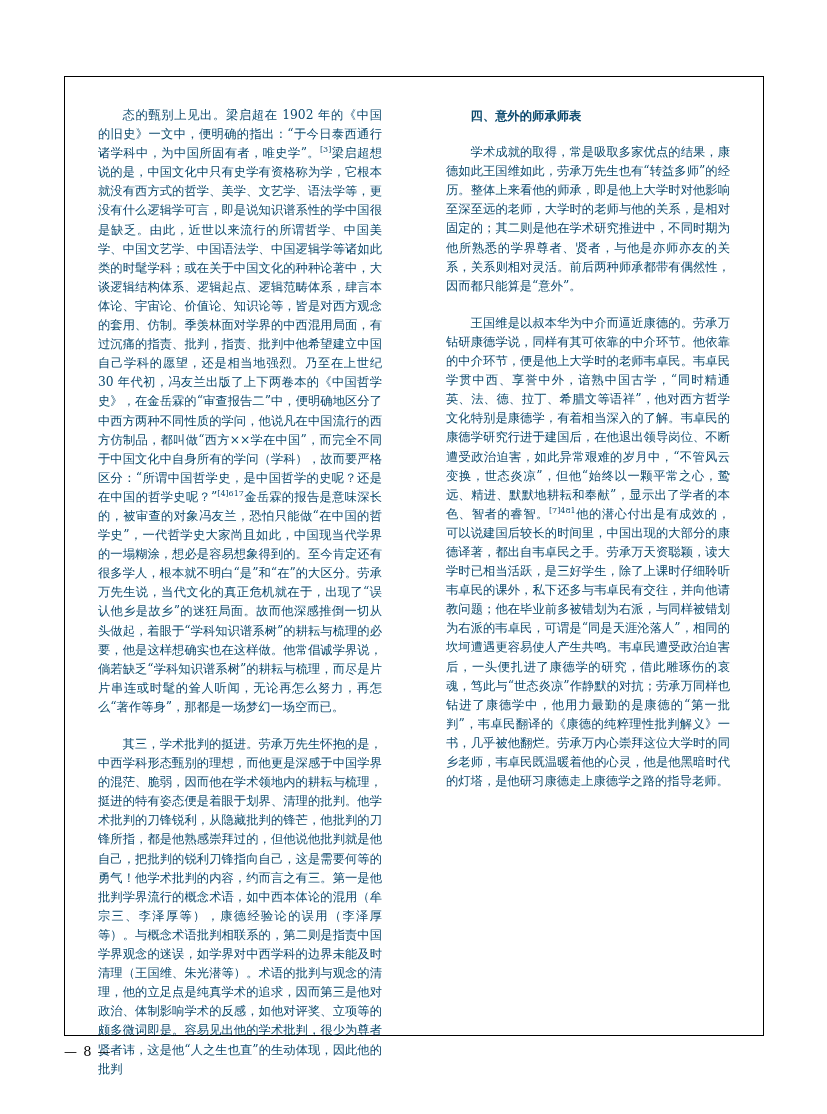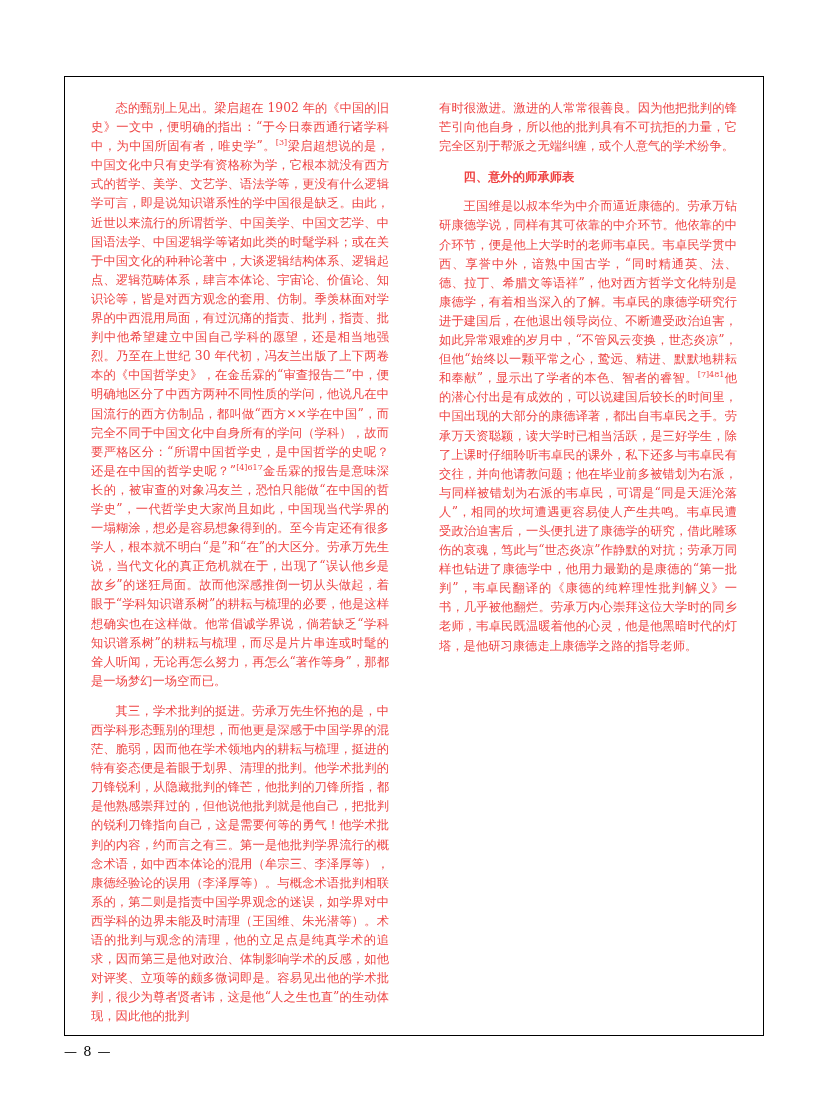--- a/index.html
+++ b/index.html
@@ -37,27 +37,27 @@
     height: 938px;
     display: flex;
     gap: 28px;
     box-sizing: border-box;
   }
   .col {
     width: 320px;
     box-sizing: border-box;
   }
   p {
-    margin: 11px;
+    margin: 18px;
     font-size: 12.3px;
     line-height: 19.1px;
     text-align: justify;
     text-justify: inter-ideograph;
     letter-spacing: 0px;
-    color: #ef4444;
+    color: #0c4a6e;
   }
   p.ind {
     text-indent: 2em;
   }
   p.head {
     text-indent: 2em;
     font-weight: bold;
   }
   .footer {
     position: absolute;
@@ -80,20 +80,20 @@
 
 <div class="page">
   <div class="page-border"></div>
 
   <div class="columns">
     <div class="col">
       <p class="ind">态的甄别上见出。梁启超在 1902 年的《中国的旧史》一文中，便明确的指出：“于今日泰西通行诸学科中，为中国所固有者，唯史学”。<sup>[3]</sup>梁启超想说的是，中国文化中只有史学有资格称为学，它根本就没有西方式的哲学、美学、文艺学、语法学等，更没有什么逻辑学可言，即是说知识谱系性的学中国很是缺乏。由此，近世以来流行的所谓哲学、中国美学、中国文艺学、中国语法学、中国逻辑学等诸如此类的时髦学科；或在关于中国文化的种种论著中，大谈逻辑结构体系、逻辑起点、逻辑范畴体系，肆言本体论、宇宙论、价值论、知识论等，皆是对西方观念的套用、仿制。季羡林面对学界的中西混用局面，有过沉痛的指责、批判，指责、批判中他希望建立中国自己学科的愿望，还是相当地强烈。乃至在上世纪 30 年代初，冯友兰出版了上下两卷本的《中国哲学史》，在金岳霖的“审查报告二”中，便明确地区分了中西方两种不同性质的学问，他说凡在中国流行的西方仿制品，都叫做“西方××学在中国”，而完全不同于中国文化中自身所有的学问（学科），故而要严格区分：“所谓中国哲学史，是中国哲学的史呢？还是在中国的哲学史呢？”<sup>[4]617</sup>金岳霖的报告是意味深长的，被审查的对象冯友兰，恐怕只能做“在中国的哲学史”，一代哲学史大家尚且如此，中国现当代学界的一塌糊涂，想必是容易想象得到的。至今肯定还有很多学人，根本就不明白“是”和“在”的大区分。劳承万先生说，当代文化的真正危机就在于，出现了“误认他乡是故乡”的迷狂局面。故而他深感推倒一切从头做起，着眼于“学科知识谱系树”的耕耘与梳理的必要，他是这样想确实也在这样做。他常倡诚学界说，倘若缺乏“学科知识谱系树”的耕耘与梳理，而尽是片片串连或时髦的耸人听闻，无论再怎么努力，再怎么“著作等身”，那都是一场梦幻一场空而已。</p>
       <p class="ind">其三，学术批判的挺进。劳承万先生怀抱的是，中西学科形态甄别的理想，而他更是深感于中国学界的混茫、脆弱，因而他在学术领地内的耕耘与梳理，挺进的特有姿态便是着眼于划界、清理的批判。他学术批判的刀锋锐利，从隐藏批判的锋芒，他批判的刀锋所指，都是他熟感崇拜过的，但他说他批判就是他自己，把批判的锐利刀锋指向自己，这是需要何等的勇气！他学术批判的内容，约而言之有三。第一是他批判学界流行的概念术语，如中西本体论的混用（牟宗三、李泽厚等），康德经验论的误用（李泽厚等）。与概念术语批判相联系的，第二则是指责中国学界观念的迷误，如学界对中西学科的边界未能及时清理（王国维、朱光潜等）。术语的批判与观念的清理，他的立足点是纯真学术的追求，因而第三是他对政治、体制影响学术的反感，如他对评奖、立项等的颇多微词即是。容易见出他的学术批判，很少为尊者贤者讳，这是他“人之生也直”的生动体现，因此他的批判</p>
     </div>
     <div class="col">
-      <p>有时很激进。激进的人常常很善良。因为他把批判的锋芒引向他自身，所以他的批判具有不可抗拒的力量，它完全区别于帮派之无端纠缠，或个人意气的学术纷争。</p>
       <p class="head">四、意外的师承师表</p>
+      <p class="ind">学术成就的取得，常是吸取多家优点的结果，康德如此王国维如此，劳承万先生也有“转益多师”的经历。整体上来看他的师承，即是他上大学时对他影响至深至远的老师，大学时的老师与他的关系，是相对固定的；其二则是他在学术研究推进中，不同时期为他所熟悉的学界尊者、贤者，与他是亦师亦友的关系，关系则相对灵活。前后两种师承都带有偶然性，因而都只能算是“意外”。</p>
       <p class="ind">王国维是以叔本华为中介而逼近康德的。劳承万钻研康德学说，同样有其可依靠的中介环节。他依靠的中介环节，便是他上大学时的老师韦卓民。韦卓民学贯中西、享誉中外，谙熟中国古学，“同时精通英、法、德、拉丁、希腊文等语祥”，他对西方哲学文化特别是康德学，有着相当深入的了解。韦卓民的康德学研究行进于建国后，在他退出领导岗位、不断遭受政治迫害，如此异常艰难的岁月中，“不管风云变换，世态炎凉”，但他“始终以一颗平常之心，鸷远、精进、默默地耕耘和奉献”，显示出了学者的本色、智者的睿智。<sup>[7]481</sup>他的潜心付出是有成效的，可以说建国后较长的时间里，中国出现的大部分的康德译著，都出自韦卓民之手。劳承万天资聪颖，读大学时已相当活跃，是三好学生，除了上课时仔细聆听韦卓民的课外，私下还多与韦卓民有交往，并向他请教问题；他在毕业前多被错划为右派，与同样被错划为右派的韦卓民，可谓是“同是天涯沦落人”，相同的坎坷遭遇更容易使人产生共鸣。韦卓民遭受政治迫害后，一头便扎进了康德学的研究，借此雕琢伤的哀魂，笃此与“世态炎凉”作静默的对抗；劳承万同样也钻进了康德学中，他用力最勤的是康德的“第一批判”，韦卓民翻译的《康德的纯粹理性批判解义》一书，几乎被他翻烂。劳承万内心崇拜这位大学时的同乡老师，韦卓民既温暖着他的心灵，他是他黑暗时代的灯塔，是他研习康德走上康德学之路的指导老师。</p>
     </div>
   </div>
 
   <div class="footer">— 8 —</div>
 </div>
 
 </body></html>

